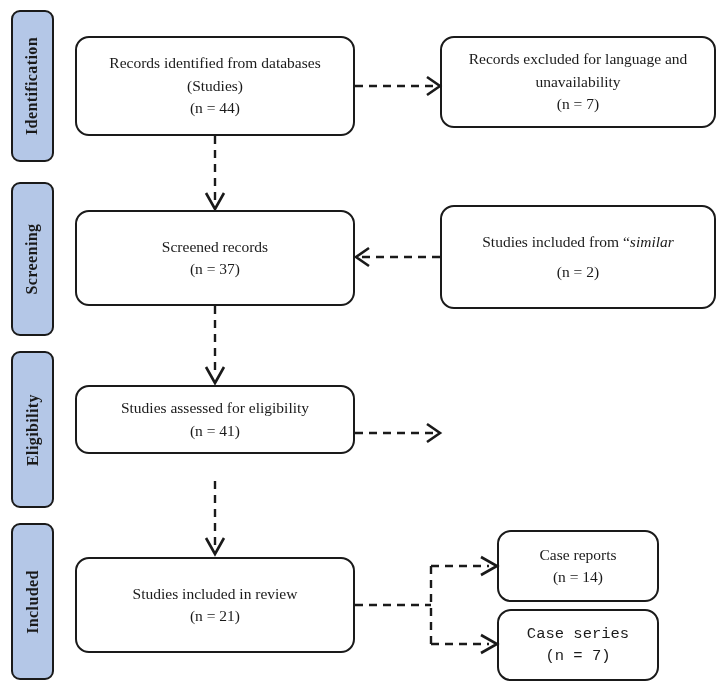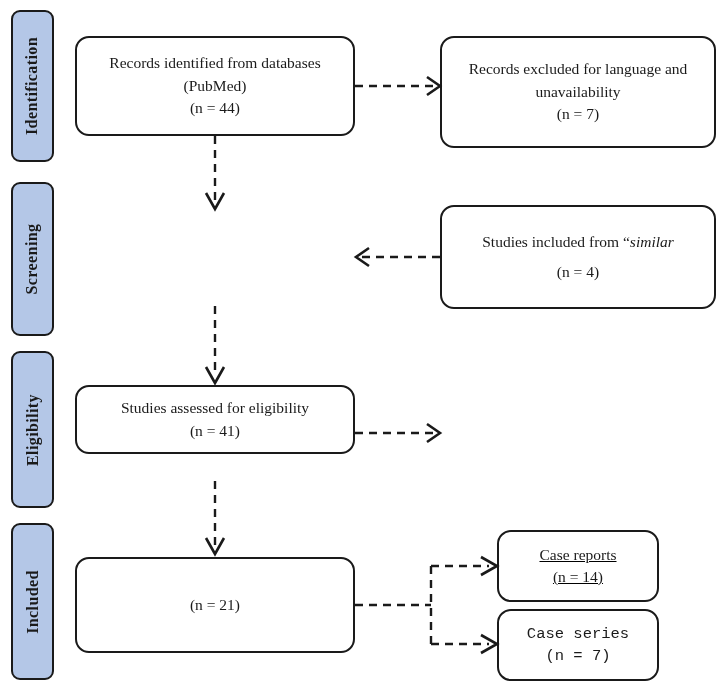--- a/index.html
+++ b/index.html
@@ -93,46 +93,50 @@
   <div class="stage-bar" style="left:11px; top:351px; width:43px; height:157px;">
     <span class="stage-label">Eligibility</span>
   </div>
 
   <div class="stage-bar" style="left:11px; top:523px; width:43px; height:157px;">
     <span class="stage-label">Included</span>
   </div>
 
   <div class="node" style="left:75px; top:36px; width:280px; height:100px;">
     <div class="line">Records identified  from databases</div>
-    <div class="line">(PubMed)</div>
+    <div class="line">(Studies)</div>
     <div class="line">(n = 44)</div>
   </div>
 
-  <div class="node" style="left:440px; top:36px; width:276px; height:112px;font-family:Liberation Serif, serif;">
+  <div class="node" style="left:440px; top:36px; width:276px; height:92px;font-family:Liberation Serif, serif;">
     <div class="line">Records excluded for language  and</div>
     <div class="line">unavailability</div>
     <div class="line">(n = 7)</div>
   </div>
 
   <svg class="conn" style="left:355px; top:66px; width:92px; height:40px;" viewBox="0 0 92 40">
     <line x1="0" y1="20" x2="80" y2="20"></line>
     <polyline class="head" points="72,11 85,20 72,29"></polyline>
   </svg>
 
   <svg class="conn" style="left:195px; top:136px; width:40px; height:80px;" viewBox="0 0 40 80">
     <line x1="20" y1="0" x2="20" y2="66"></line>
     <polyline class="head" points="11,57 20,73 29,57"></polyline>
   </svg>
 
+  <div class="node" style="left:75px; top:210px; width:280px; height:96px;">
+    <div class="line">Screened records</div>
+    <div class="line">(n = 37)</div>
+  </div>
 
   <div class="node" style="left:440px; top:205px; width:276px; height:104px;gap:8px;">
     <div class="line">
       <span>Studies included from “</span><i>similar</i>
     </div>
-    <div class="line">(n = 4)</div>
+    <div class="line">(n = 2)</div>
   </div>
 
   <svg class="conn" style="left:348px; top:237px; width:100px; height:40px;" viewBox="0 0 100 40">
     <line x1="92" y1="20" x2="13" y2="20"></line>
     <polyline class="head" points="21,11 8,20 21,29"></polyline>
   </svg>
 
   <svg class="conn" style="left:195px; top:306px; width:40px; height:85px;" viewBox="0 0 40 85">
     <line x1="20" y1="0" x2="20" y2="70"></line>
     <polyline class="head" points="11,61 20,77 29,61"></polyline>
@@ -148,24 +152,25 @@
     <line x1="0" y1="20" x2="80" y2="20"></line>
     <polyline class="head" points="72,11 85,20 72,29"></polyline>
   </svg>
 
   <svg class="conn" style="left:195px; top:481px; width:40px; height:82px;" viewBox="0 0 40 82">
     <line x1="20" y1="0" x2="20" y2="66"></line>
     <polyline class="head" points="11,57 20,73 29,57"></polyline>
   </svg>
 
   <div class="node" style="left:75px; top:557px; width:280px; height:96px;">
+    <div class="line">Studies included in review</div>
     <div class="line">(n = 21)</div>
   </div>
 
-  <div class="node" style="left:497px; top:530px; width:162px; height:72px;text-decoration:underline;">
+  <div class="node" style="left:497px; top:530px; width:162px; height:72px;">
     <div class="line">Case reports</div>
     <div class="line">(n = 14)</div>
   </div>
 
   <div class="node" style="left:497px; top:609px; width:162px; height:72px;font-family:Liberation Mono, monospace;">
     <div class="line">Case series</div>
     <div class="line">(n = 7)</div>
   </div>
 
   <svg class="conn" style="left:353px; top:555px; width:160px; height:105px;" viewBox="0 0 160 105">

